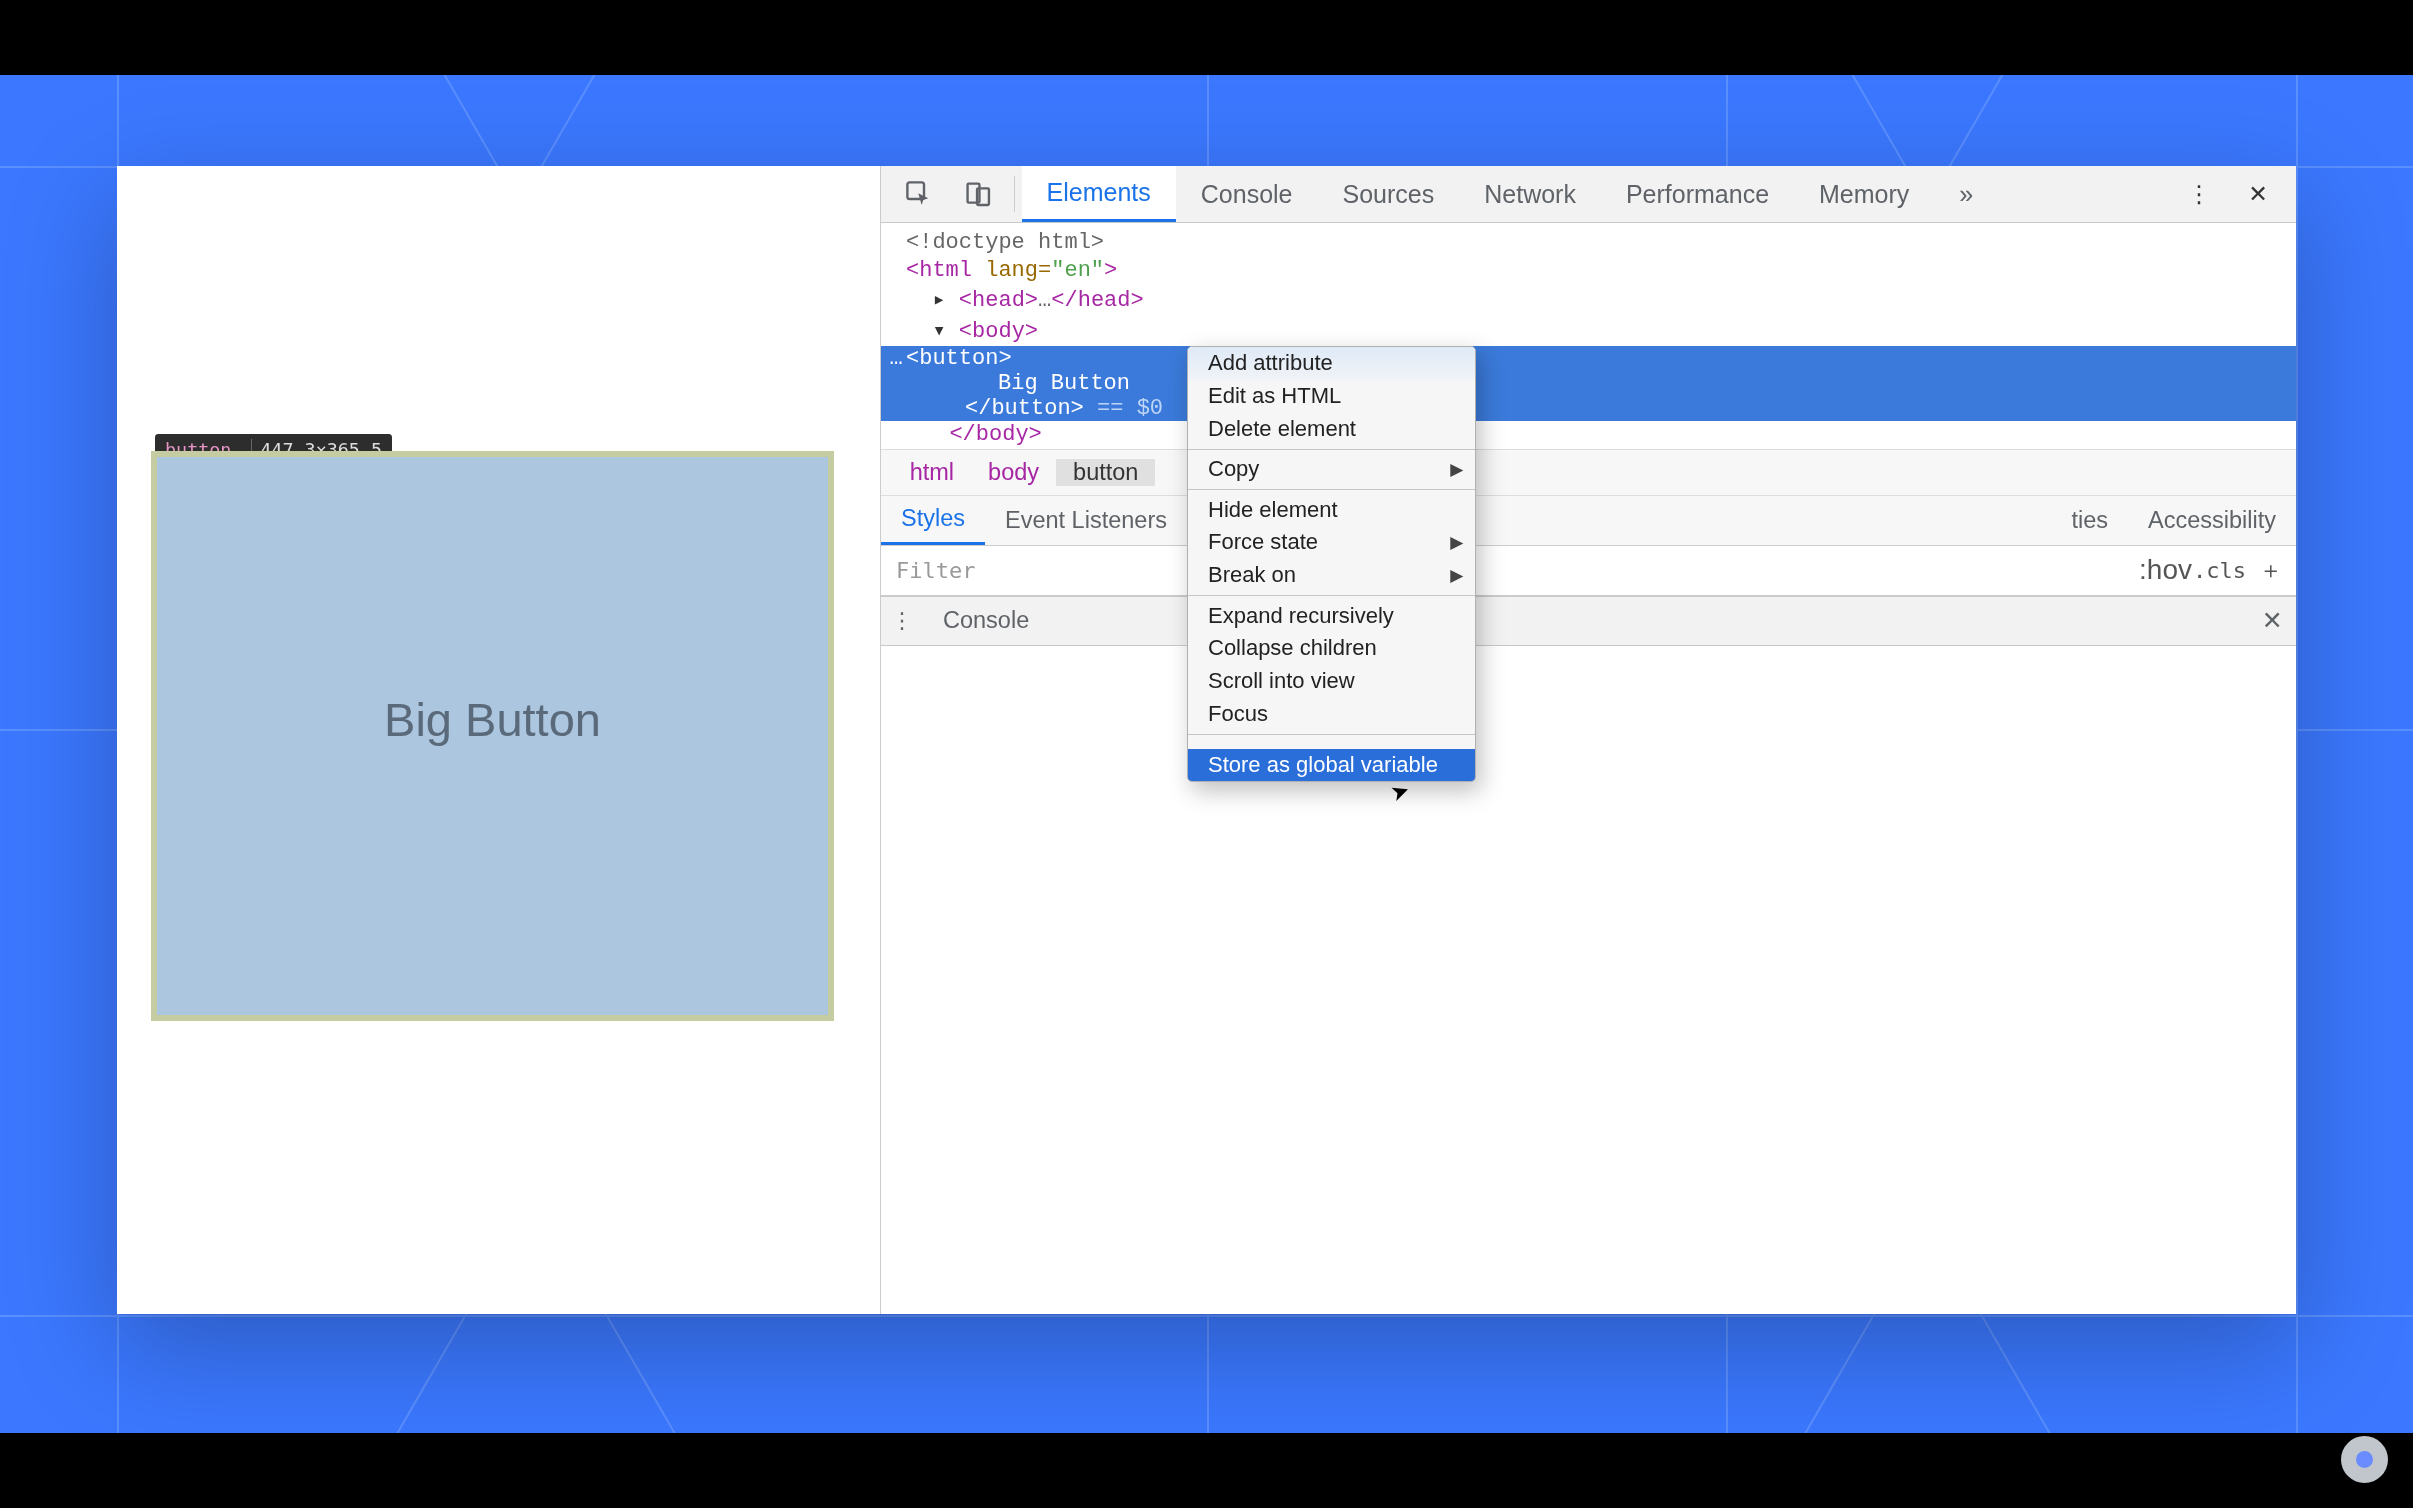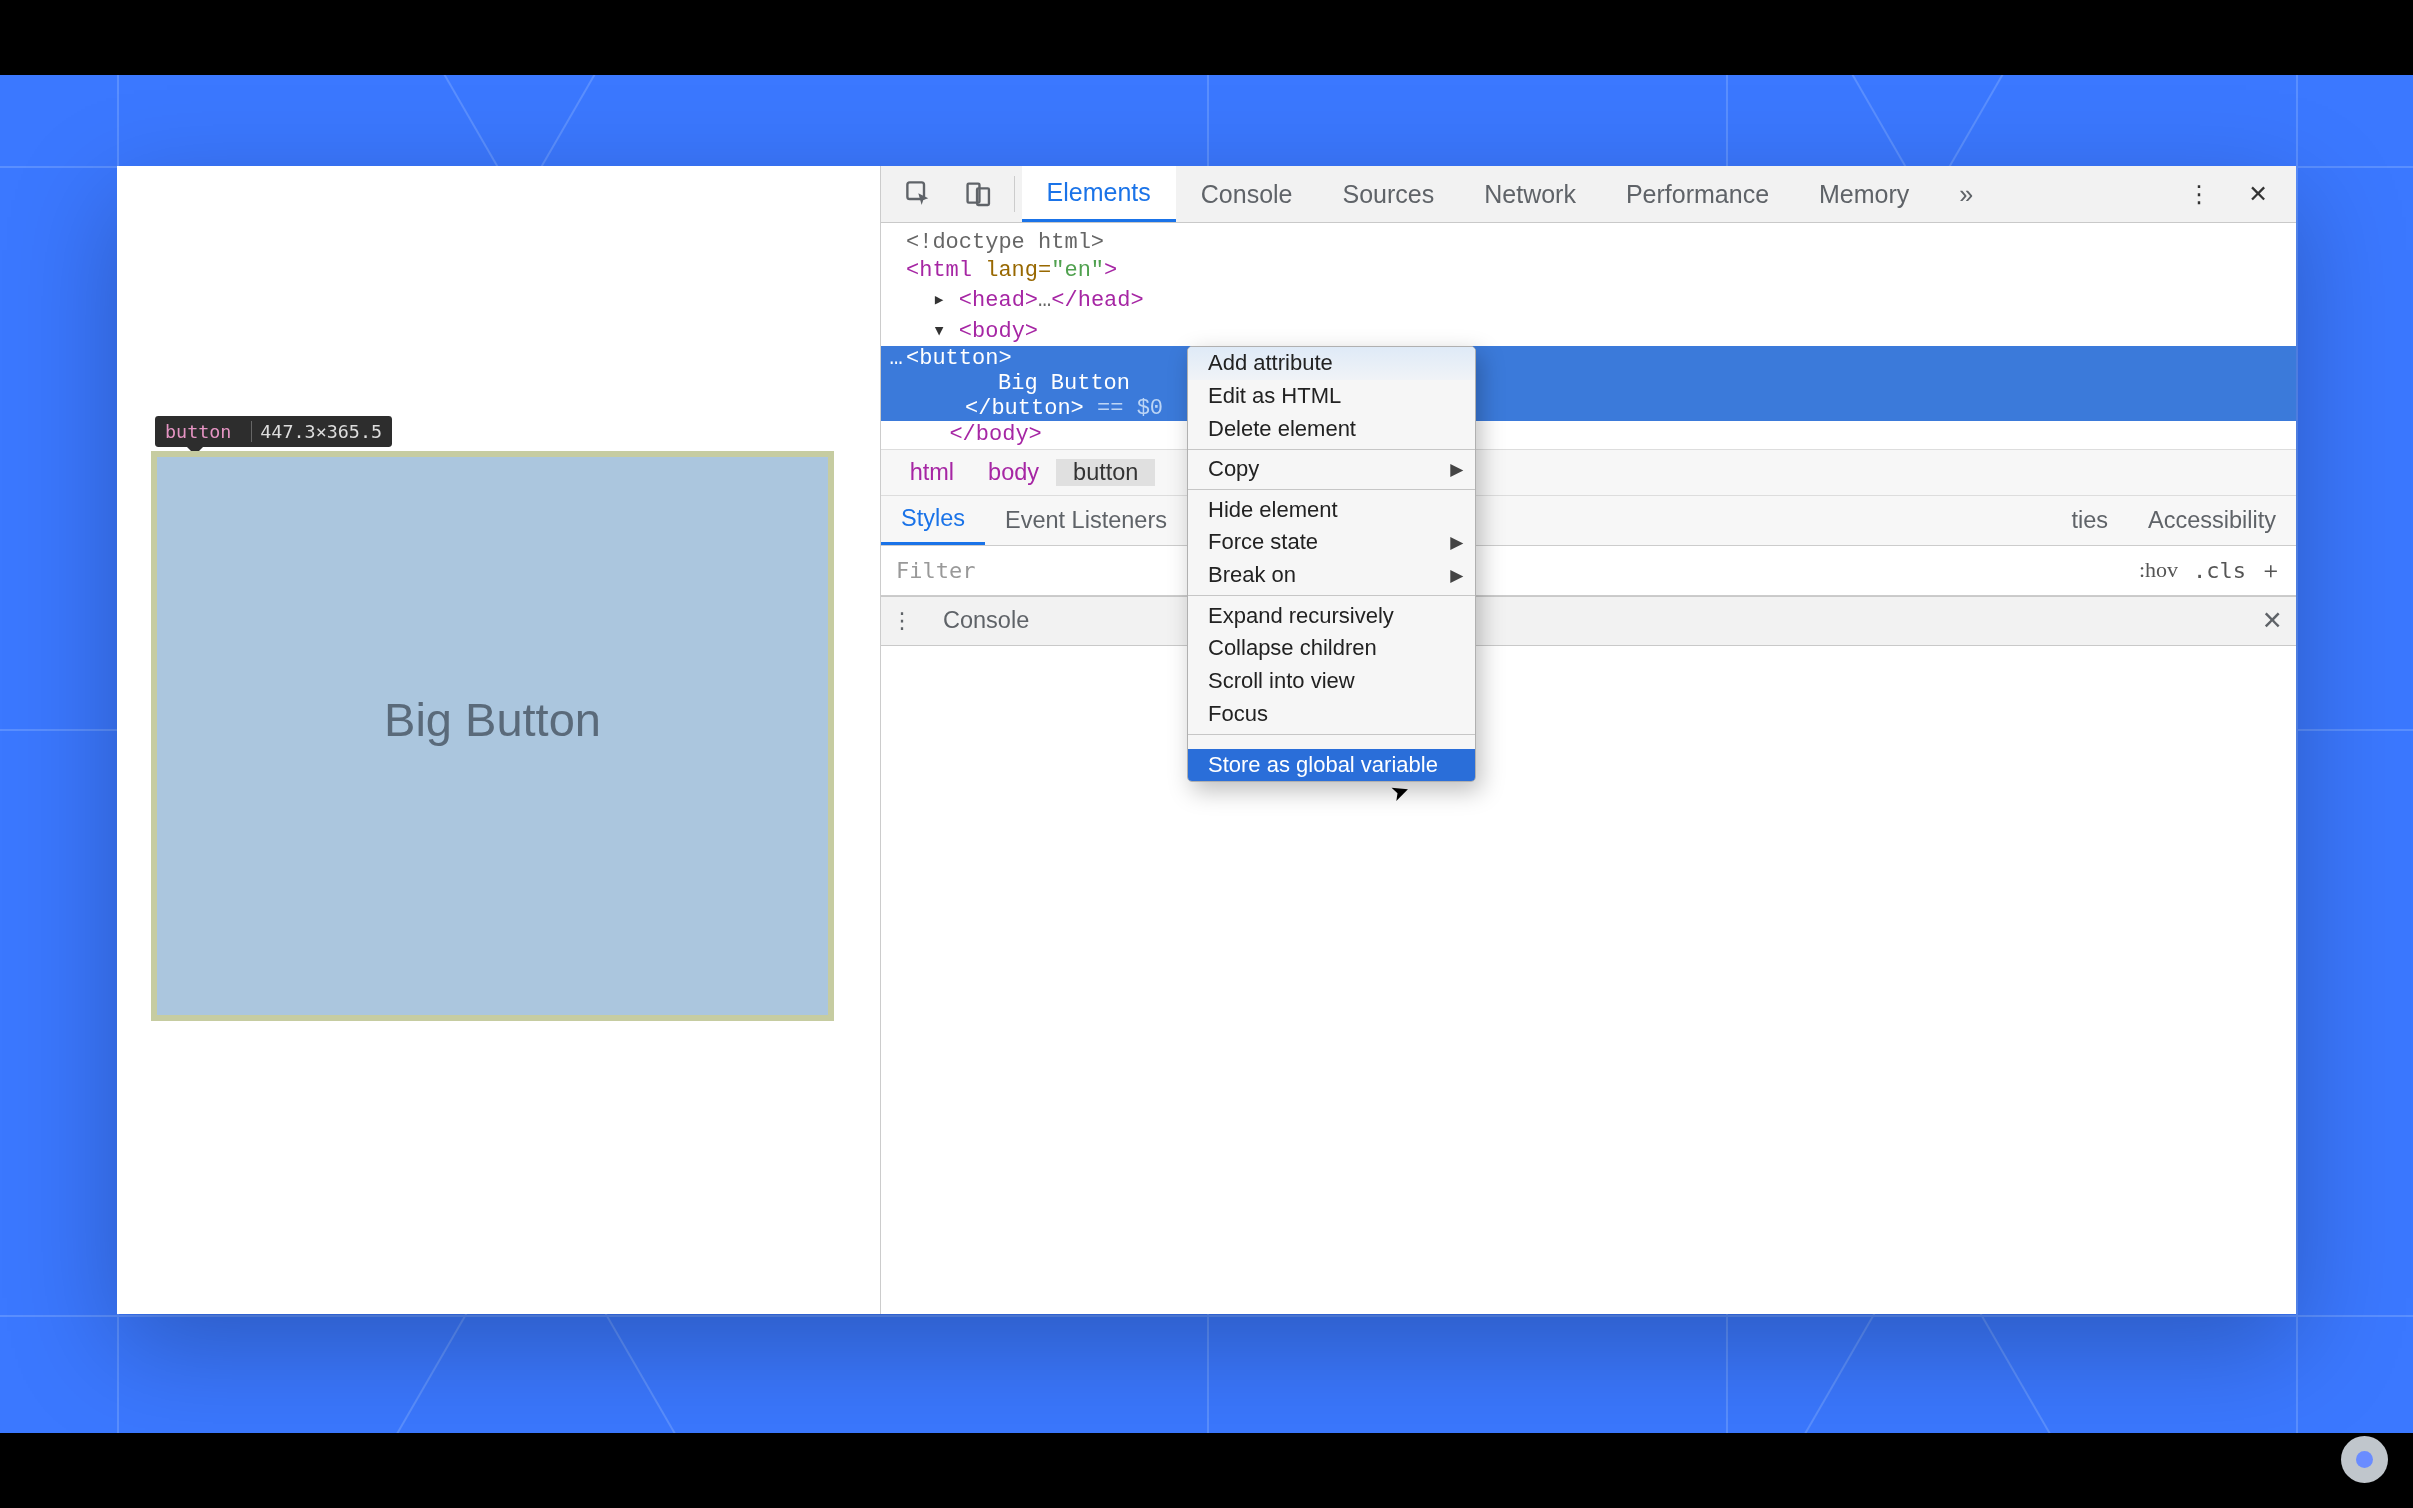--- a/index.html
+++ b/index.html
@@ -59,21 +59,21 @@
   display: flex;
   align-items: flex-start;
   justify-content: center;
   font-size: 47px;
   color: #5a6a7a;
 }
 .page-button span { margin-top: 235px; }
 .tooltip {
   position: absolute;
   left: 38px;
-  top: 250px;
+  top: 268px;
   background: #2d2d2d;
   color: #ddd;
   font-family: monospace;
   font-size: 18.4px;
   padding: 5px 10px;
   border-radius: 3.4px;
 }
 .tooltip .tag { color: #e594c3; }
 .tooltip .dim { color: #d38f5f; border-left: 0.8px solid #666; margin-left: 8.4px; padding-left: 8.4px; color:#ddd; }
 .tooltip::after {
@@ -174,21 +174,21 @@
   display: flex;
   align-items: center;
   position: relative;
 }
 .filter-row .filter {
   padding-left: 15px;
   color: #999;
   font-family: Menlo, monospace;
   font-size: 22px;
 }
-.filter-row .hov { position:absolute; right: 118px; color:#555; font-family:Liberation Serif, serif; font-size:22px; }
+.filter-row .hov { position:absolute; right: 104px; color:#555; font-family:Liberation Sans, sans-serif; font-size:28px; }
 .filter-row .cls { position:absolute; right: 50px; color:#555; font-family:Menlo,monospace; font-size:22px; }
 .filter-row .plus { position:absolute; right: 13.4px; color:#555; font-size:23.5px; }
 
 .drawer-header {
   height: 50px;
   background: #f2f2f2;
   border-top: 0.8px solid #c9c9c9;
   border-bottom: 0.8px solid #c9c9c9;
   display: flex;
   align-items: center;

